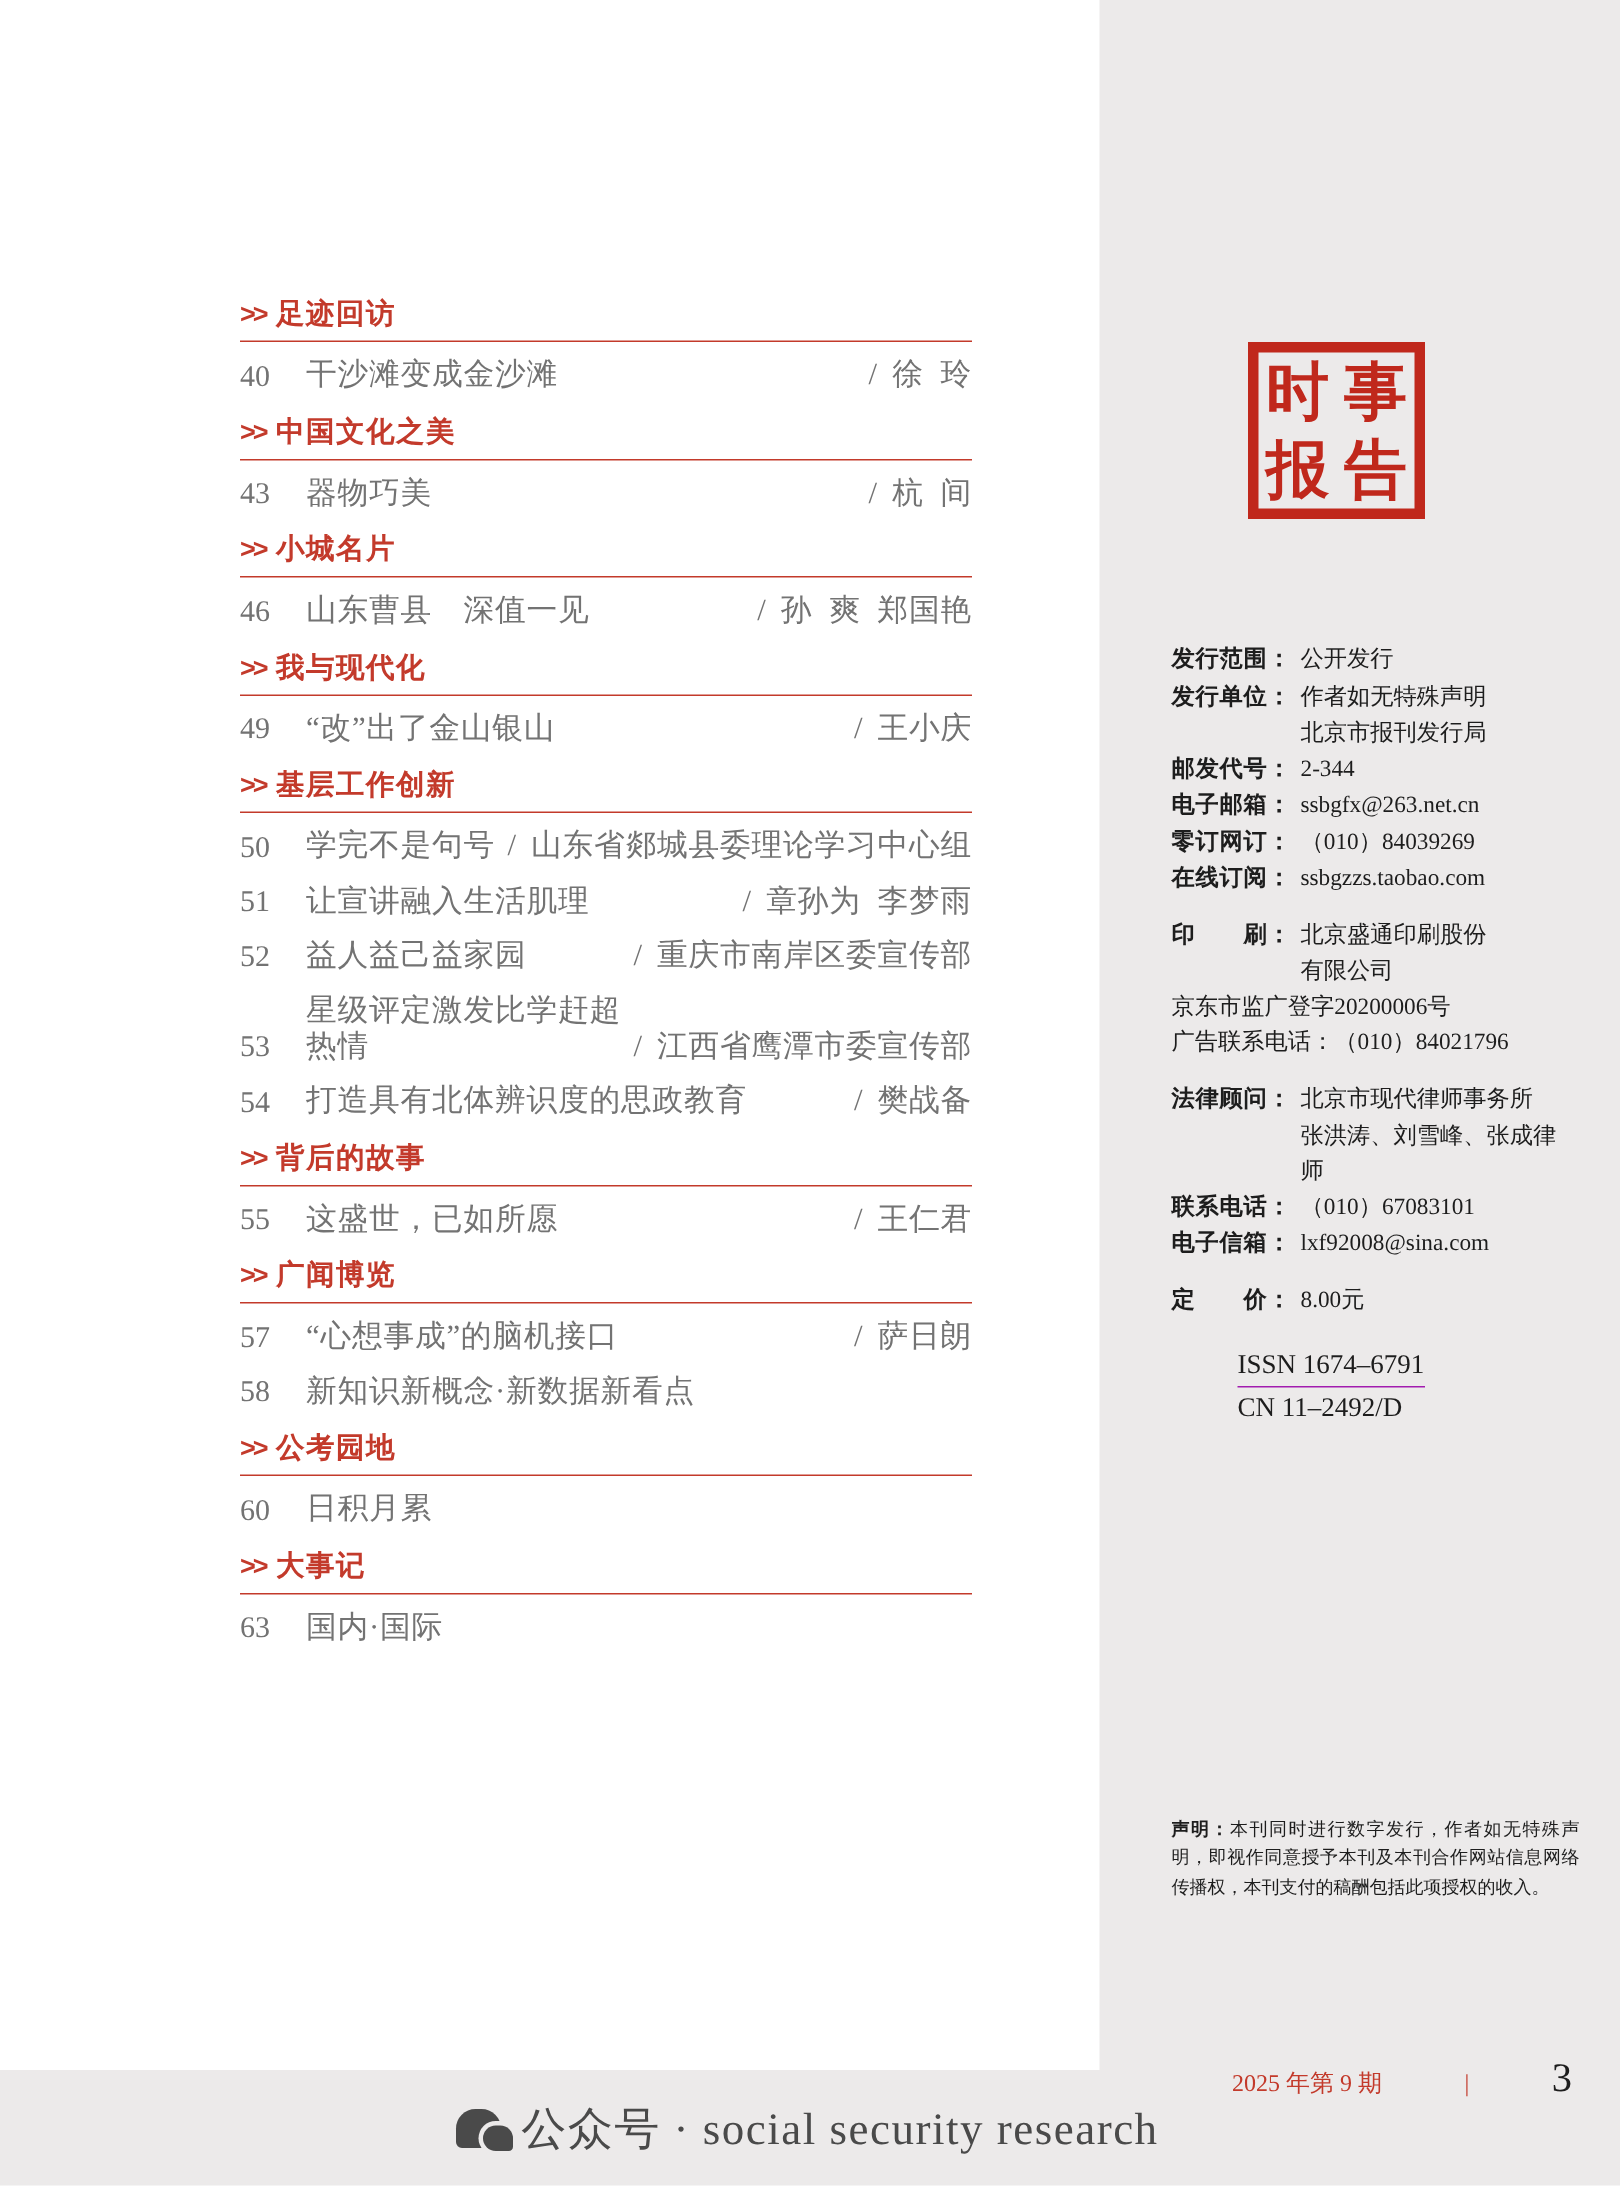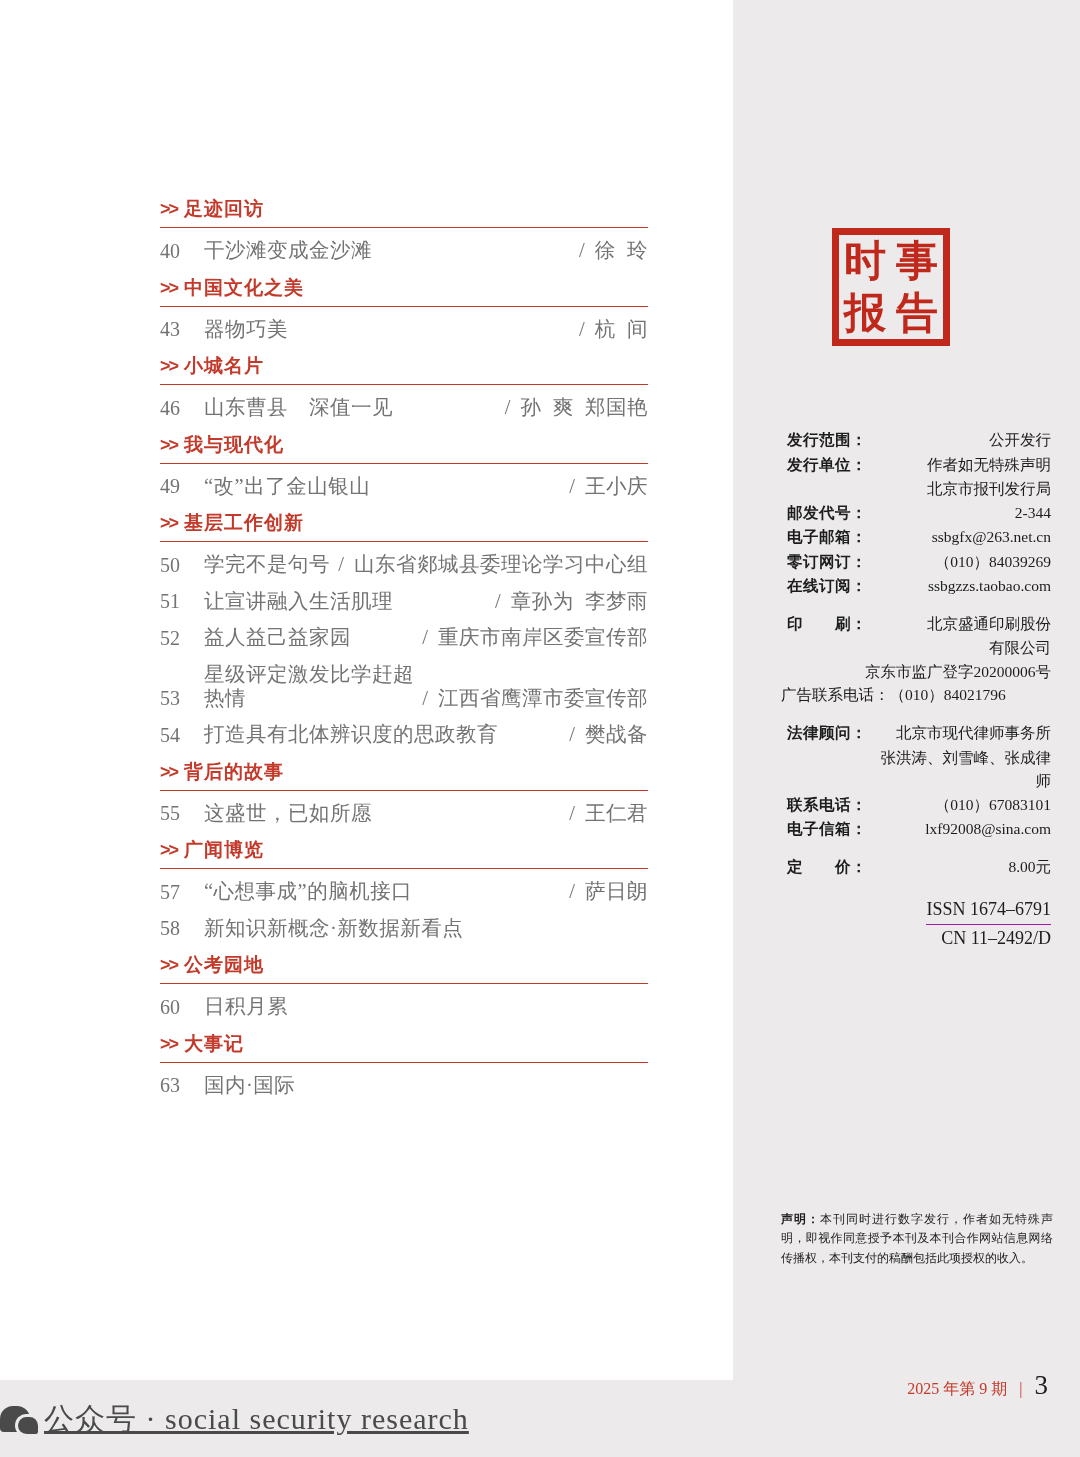--- a/index.html
+++ b/index.html
@@ -74,21 +74,21 @@
     font-weight:bold;
   }
   .seal span{
     display:flex;align-items:center;justify-content:center;
     font-size:42px;line-height:1;
   }
 
   
   .colo{
     position:absolute;left:781px;top:428px;width:270px;
-    font-size:15.5px;color:#1d1d1d;line-height:1.52;text-align:right;
+    font-size:15.5px;color:#1d1d1d;line-height:1.52;
   }
   .colo .row{display:flex;margin-bottom:1px;}
   .colo .k{
     width:86px;flex:none;font-weight:bold;
     letter-spacing:0.5px;
   }
   .colo .v{flex:1 1 auto;}
   .colo .cont{margin-left:86px;}
   .colo .gap{height:13px;}
   .issn{
@@ -102,32 +102,31 @@
   .stmt{
     position:absolute;left:781px;top:1210px;width:272px;
     font-size:12px;line-height:1.62;color:#1d1d1d;text-align:justify;
   }
   .stmt b{font-weight:bold;}
 
   
   .folio{
     position:absolute;right:32px;top:1370px;
     display:flex;align-items:baseline;
-    font-size:16px;color:#c33a2b;
+    font-size:16px;color:#c33a2b;gap:43px;
   }
   .folio .num{
     margin-left:12px;color:#1d1d1d;font-size:27px;
     font-family:"Liberation Serif",serif;
   }
   .folio .bar{margin-left:12px;color:#c33a2b;}
   .wechat{
     position:absolute;left:0;top:1384px;width:1076px;height:70px;
-    display:flex;align-items:center;
+    display:flex;align-items:center;justify-content:center;
     color:#4a4a4a;
-    text-decoration:underline;
   }
   .wechat .wicon{
     width:30px;height:26px;margin-right:14px;
     background:#4a4a4a;border-radius:13px 13px 12px 4px;
     position:relative;
   }
   .wechat .wicon:after{
     content:"";position:absolute;right:-8px;bottom:-2px;
     width:20px;height:17px;background:#4a4a4a;
     border-radius:9px 9px 3px 9px;

